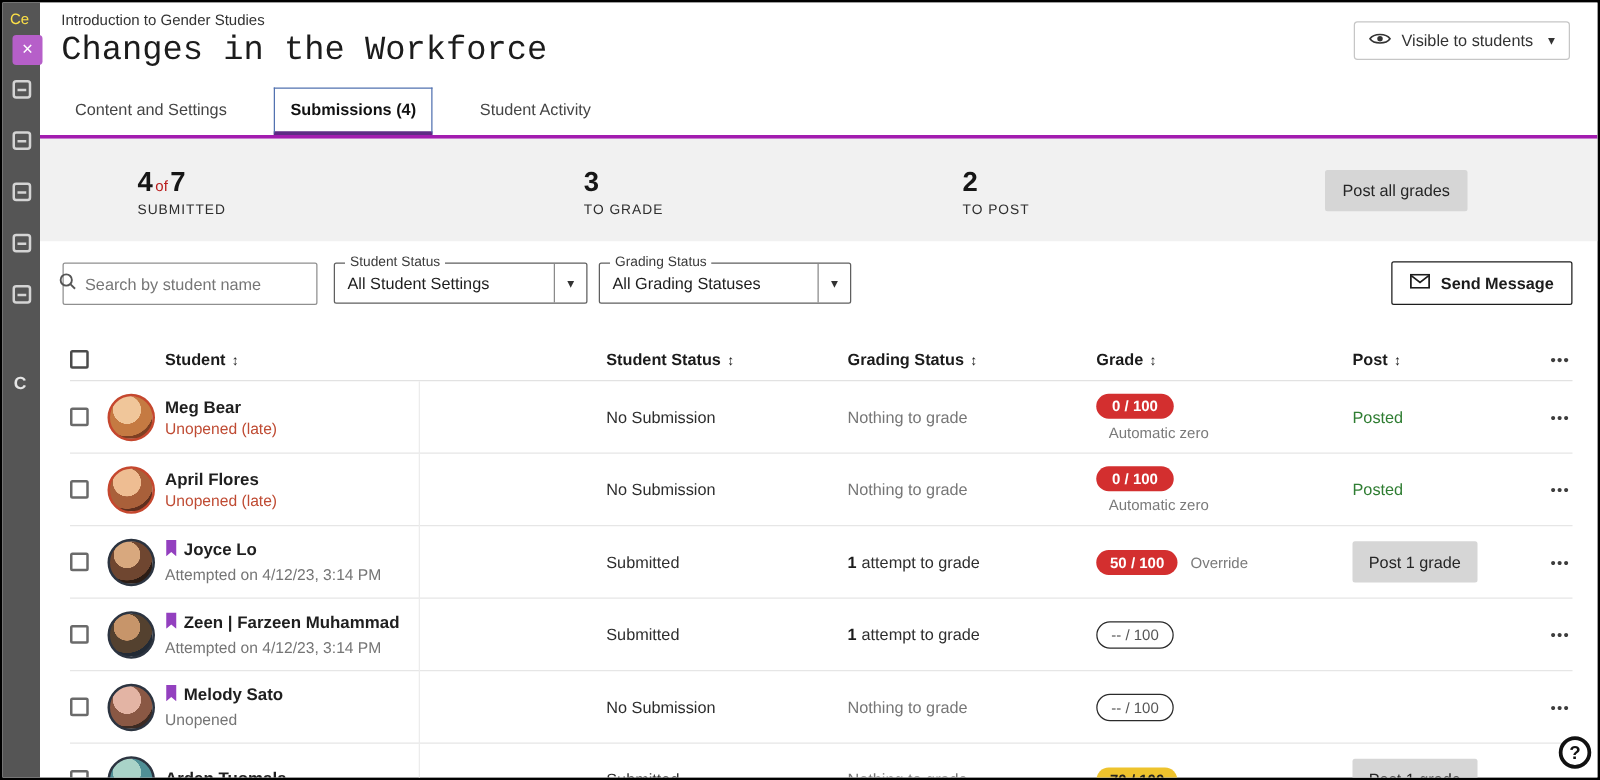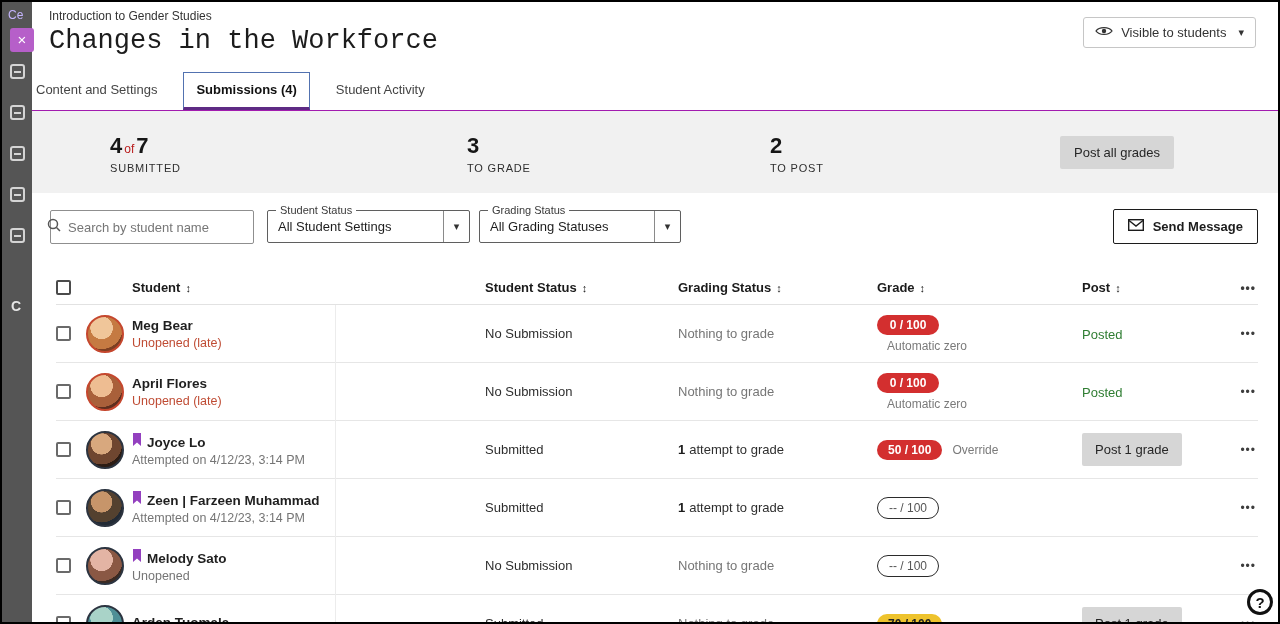--- a/index.html
+++ b/index.html
@@ -3,43 +3,43 @@
 <meta charset="utf-8">
 <style>
   * { box-sizing: border-box; margin: 0; padding: 0; }
   html,body { width:1280px; height:624px; overflow:hidden; }
   body { font-family:"Liberation Sans", sans-serif; background:#888; }
   .window { position:relative; width:1280px; height:624px; background:#fff;
             border:2px solid #000; overflow:hidden; }
 
   
   .sidebar { position:absolute; left:0; top:0; bottom:0; width:30px; background:#555; z-index:4; }
-  .sidebar-partial-top { color:#c4b5fd; font-size:12px; padding:6px 0 0 6px; }
+  .sidebar-partial-top { color:#fde047; font-size:12px; padding:6px 0 0 6px; }
   .sidebar-partial-mid { position:absolute; top:296px; left:9px; color:#e6e6e6; font-size:14px; font-weight:bold; }
   .close-btn { position:absolute; left:8px; top:26px; width:24px; height:24px; background:#b65fc9;
                color:#fff; font-size:15px; line-height:22px; text-align:center; border:none;
                border-radius:3px; cursor:pointer; z-index:6; }
   .s-icons { position:absolute; top:62px; left:0; width:30px; display:flex; flex-direction:column; align-items:center; gap:26px; }
   .s-icon { width:15px; height:15px; border:2px solid #d4d4d4; border-radius:3px; position:relative; }
   .s-icon::after { content:''; position:absolute; left:2px; right:2px; top:5px; height:2px; background:#d4d4d4; }
 
   
   .main { position:absolute; left:30px; top:0; right:0; bottom:0; background:#fff; }
 
   .page-header { position:relative; height:68px; padding:7px 0 0 17px; }
   .course-name { font-size:12px; color:#333; }
   .page-title { font-family:Liberation Mono, monospace; font-size:27px; color:#1c1c1c; margin-top:3px; }
   .visibility-btn { position:absolute; top:15px; right:22px; display:flex; align-items:center; gap:8px;
                     background:#fff; border:1px solid #c6c6c6; border-radius:3px; padding:7px 11px;
                     font-size:13px; color:#333; cursor:pointer; }
   .visibility-caret { font-size:11px; color:#333; margin-left:4px; }
 
   
-  .tabs { display:flex; align-items:flex-end; gap:24px; padding-left:2px; height:41px;
-          border-bottom:1px solid #a21caf; }
+  .tabs { display:flex; align-items:flex-end; gap:36px; padding-left:26px; height:41px;
+          border-bottom:3px solid #a21caf; }
   .tab { font-size:13px; color:#454545; padding:9px 2px 13px; cursor:pointer; white-space:nowrap; }
   .tab.active { font-weight:bold; color:#111; border:1px solid #5272b0; border-bottom:3px solid #5e2a84;
                 padding:9px 12px 10px; margin-bottom:0; }
 
   
   .stats { position:relative; height:82px; background:#f1f1f1; }
   .stat { position:absolute; top:22px; }
   .stat-1 { left:78px; } .stat-2 { left:435px; } .stat-3 { left:738px; }
   .stat-num { font-size:22px; font-weight:bold; color:#161616; }
   .stat-of { font-size:12px; font-weight:normal; color:#b91c1c; padding:0 2px; }
@@ -79,21 +79,21 @@
   .avatar { width:38px; height:38px; border-radius:50%; border:2px solid #2c3440; }
   .ring-late { border-color:#c5472e; }
   .av1 { background:radial-gradient(circle at 40% 32%, #f0c69a 0 36%, #c57a42 37% 68%, #7c3f22 69%); }
   .av2 { background:radial-gradient(circle at 40% 32%, #eebd92 0 36%, #a9603a 37% 68%, #5e2f1e 69%); }
   .av3 { background:radial-gradient(circle at 40% 32%, #d8a87e 0 34%, #6f4630 35% 66%, #2c1c14 67%); }
   .av4 { background:radial-gradient(circle at 40% 32%, #c7956a 0 34%, #54412f 35% 66%, #222a35 67%); }
   .av5 { background:radial-gradient(circle at 40% 32%, #e3b4a4 0 36%, #8a5844 37% 68%, #3c2a22 69%); }
   .av6 { background:radial-gradient(circle at 40% 32%, #a9d3c8 0 36%, #4f8f96 37% 68%, #17454e 69%); }
 
   .name-cell { display:flex; flex-direction:column; gap:3px; }
-  .name-line { display:flex; align-items:flex-end; gap:5px; }
+  .name-line { display:flex; align-items:flex-start; gap:5px; }
   .student-name { font-size:13.5px; font-weight:bold; color:#1f1f1f; }
   .detail { font-size:12.5px; color:#757575; }
   .detail.late { color:#bf4b33; }
 
   .cell-text { font-size:13px; color:#2e2e2e; }
   .grading-cell .count { font-weight:bold; color:#1c1c1c; margin-right:4px; }
   .muted { color:#767676; }
 
   .grade-cell { display:flex; flex-direction:column; justify-content:center; gap:4px; }
   .grade-line { display:flex; align-items:center; gap:10px; }

